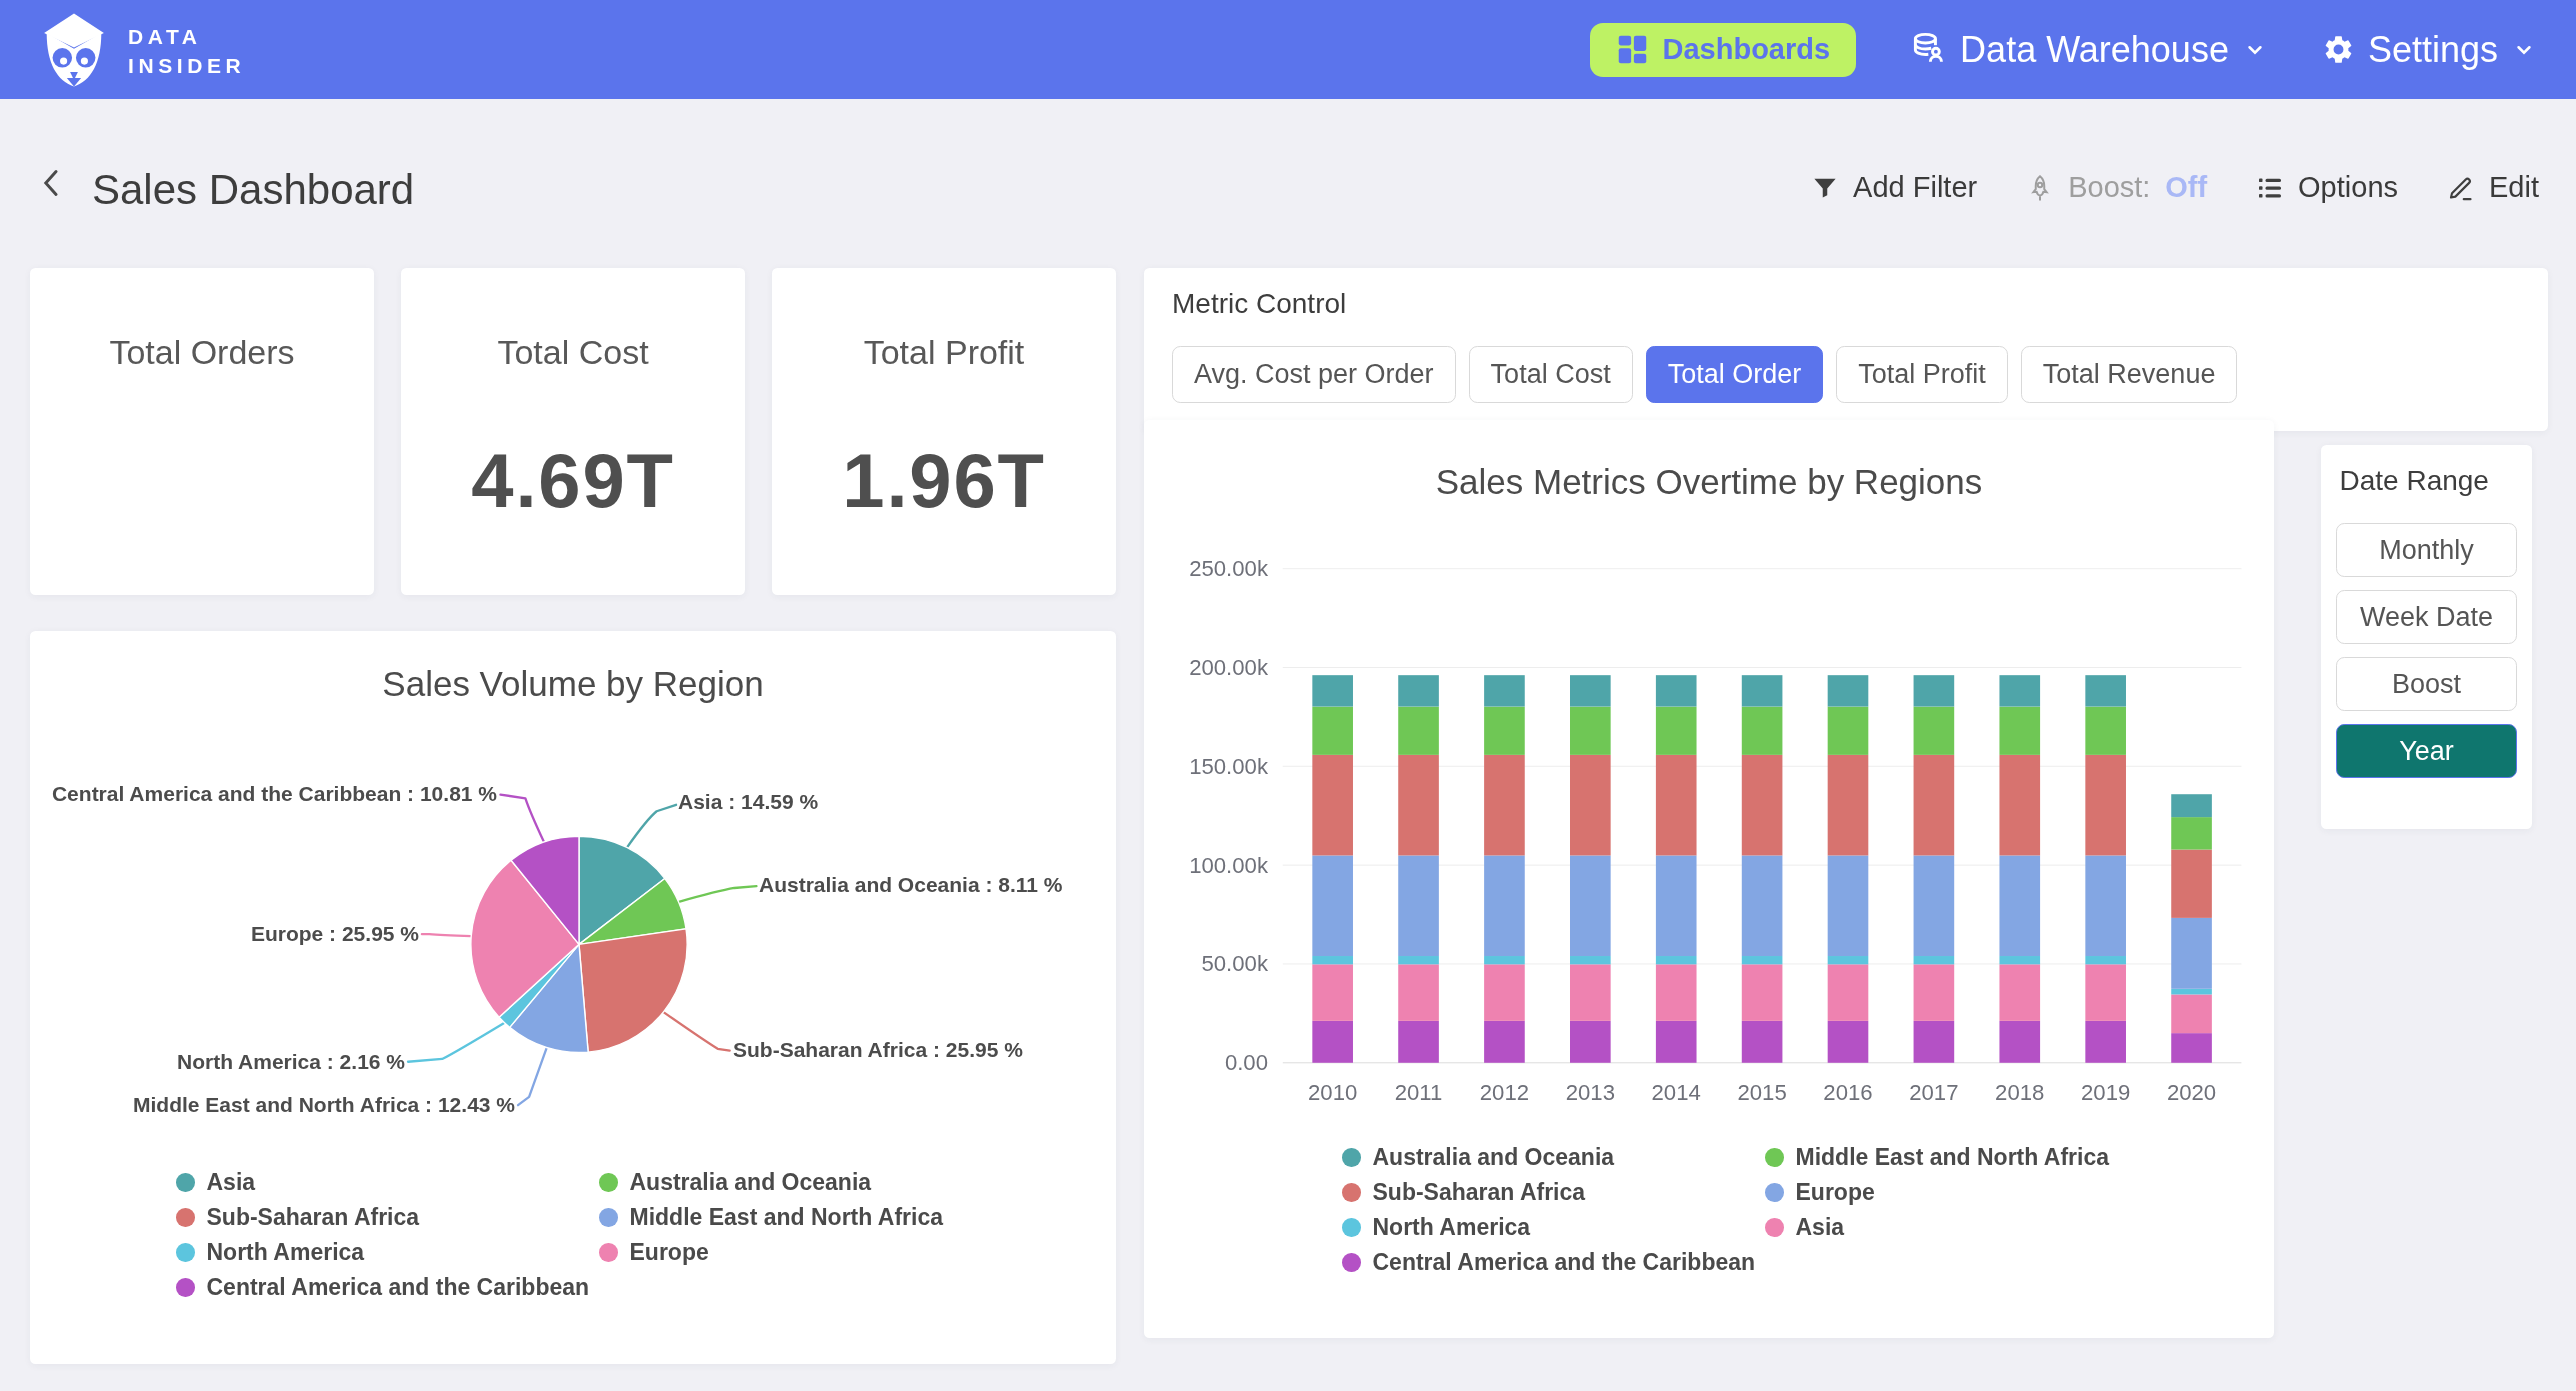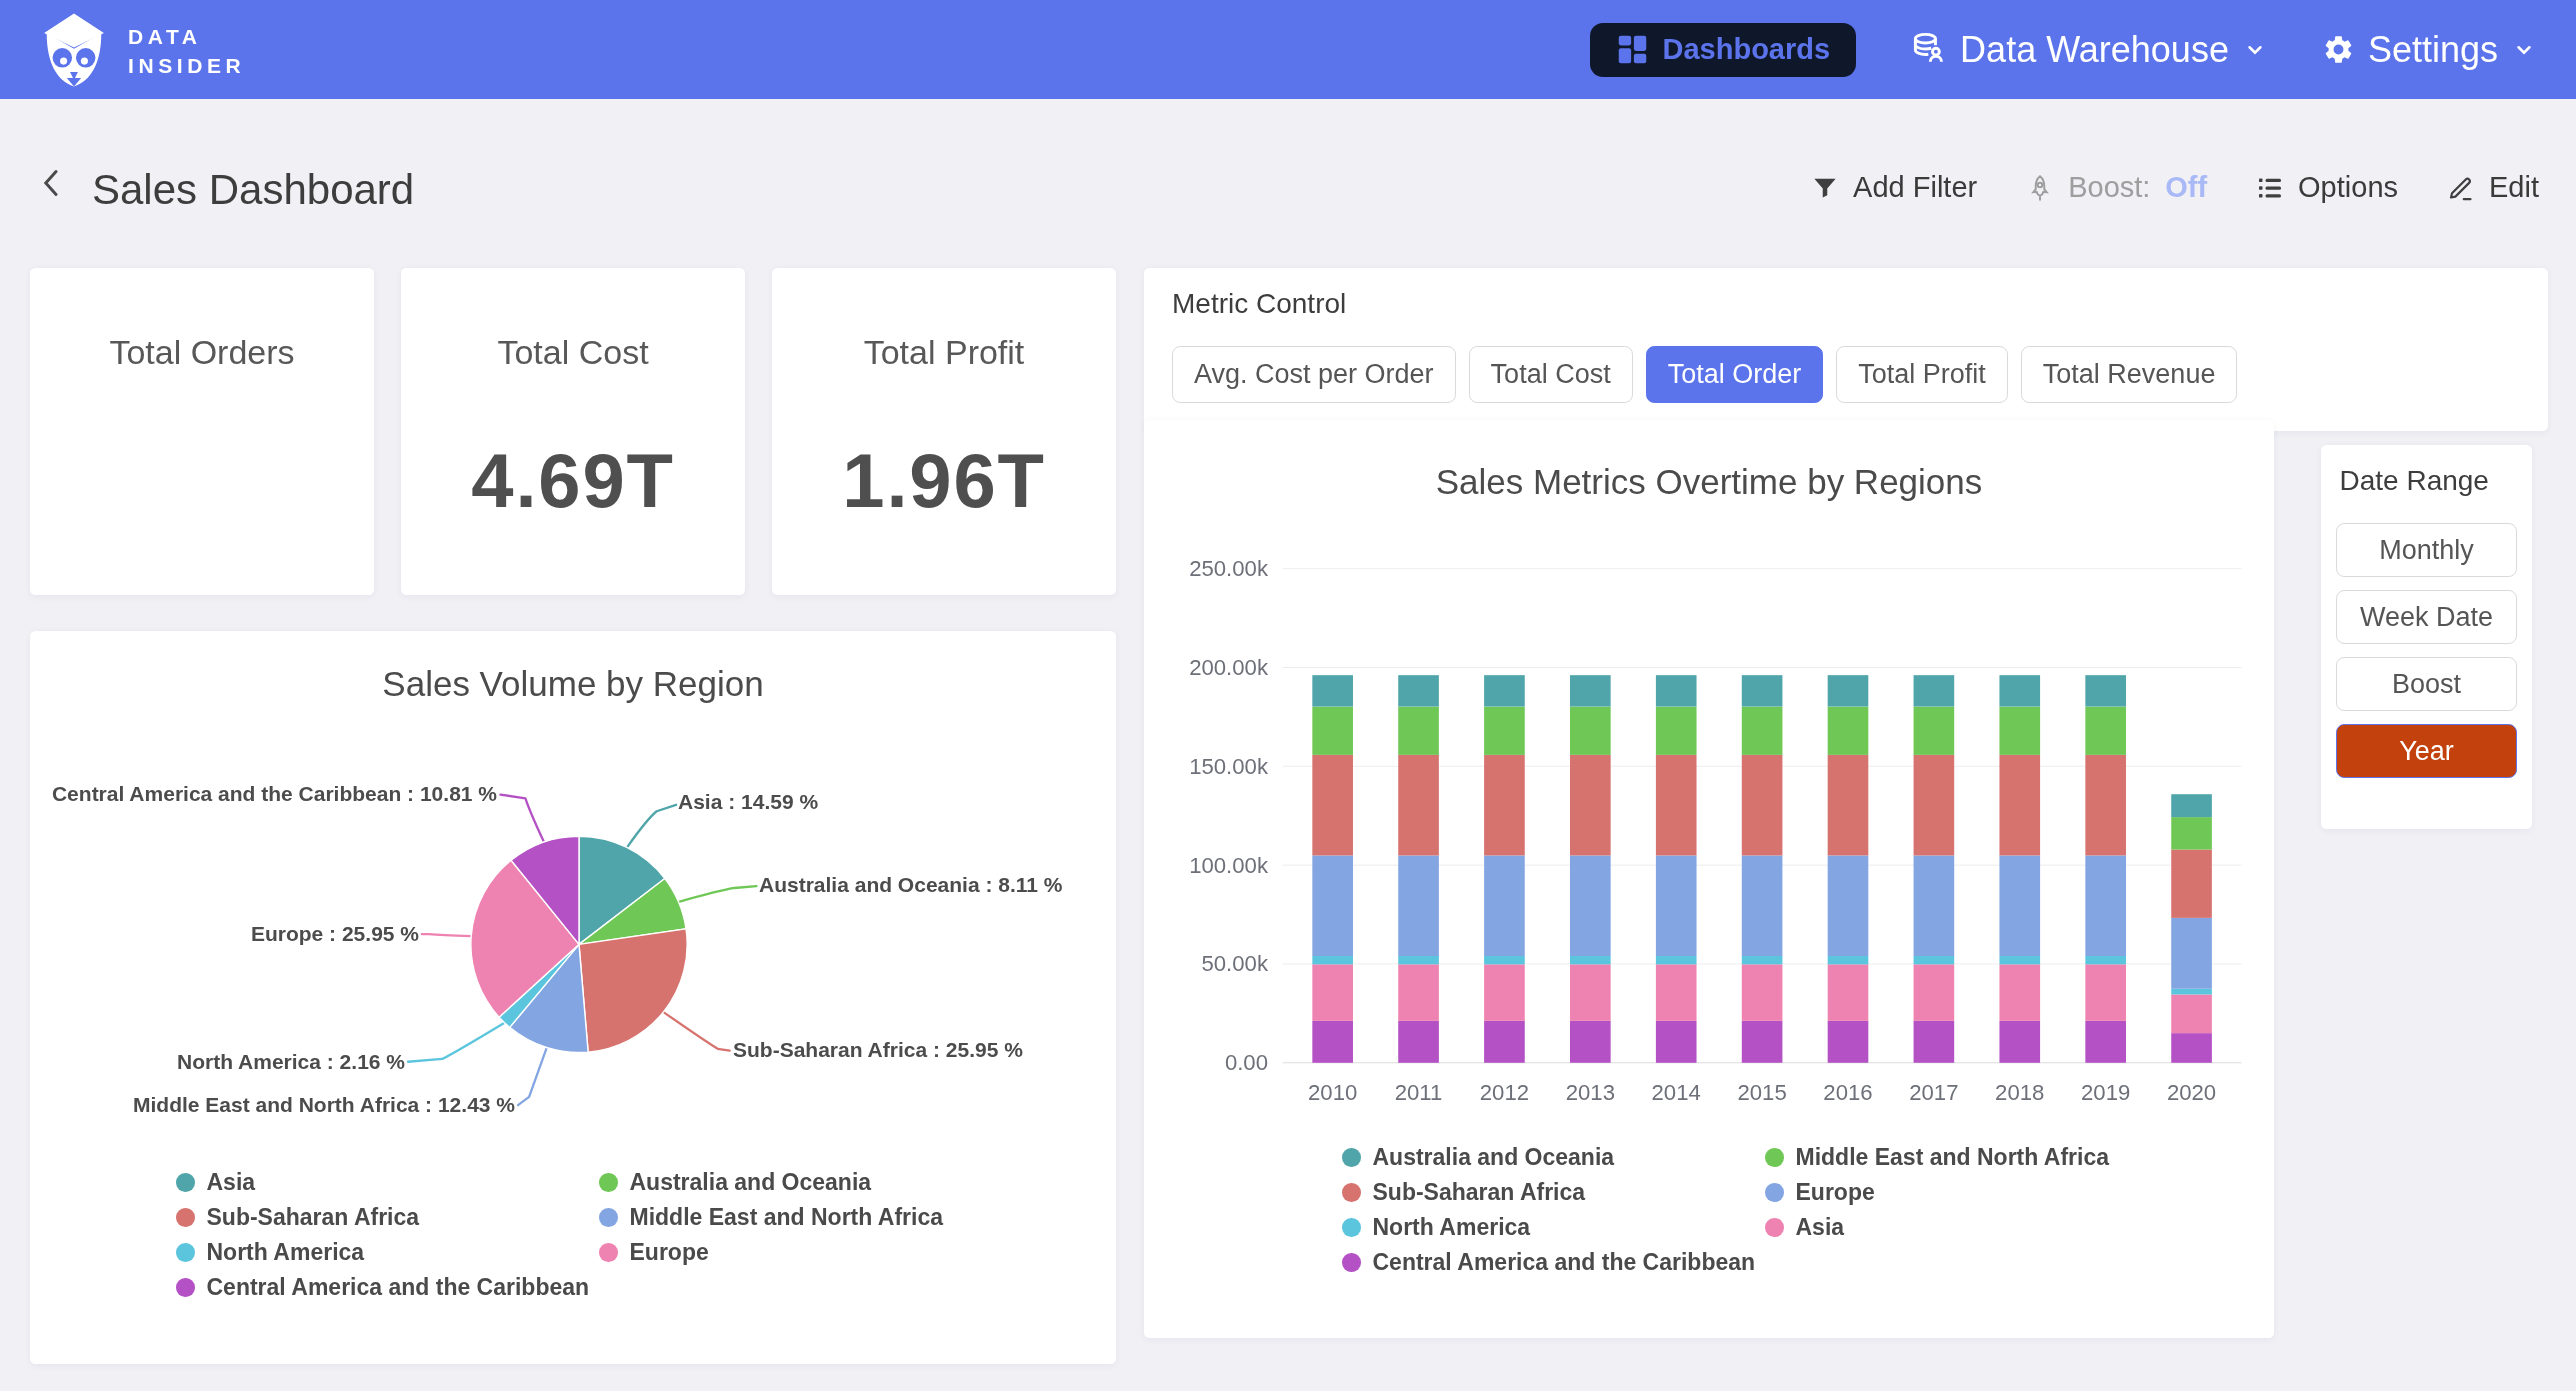--- a/index.html
+++ b/index.html
@@ -9,21 +9,21 @@
     background:#f0f0f5;
     font-family:"Liberation Sans", sans-serif;
     color:#3f3f3f;
   }
   
   .navbar { position:absolute; top:0; left:0; width:2576px; height:99px; background:#5b74ec; }
   .logo { position:absolute; left:35px; top:11px; width:78px; height:78px; }
   .brand { position:absolute; left:128px; top:22px; color:#fff; font-weight:bold;
            font-size:21px; letter-spacing:4.6px; line-height:29px; }
   .nav-right { position:absolute; right:39px; top:0; height:99px; display:flex; align-items:center; gap:54px; }
-  .dashboards-btn { background:#0f172a; color:#5b74ec; border:none; border-radius:13px; height:54px;
+  .dashboards-btn { background:#bef264; color:#5b74ec; border:none; border-radius:13px; height:54px;
                     padding:0 26px; display:flex; align-items:center; gap:14px;
                     font-size:29px; font-weight:bold; font-family:inherit; cursor:pointer; }
   .nav-item { color:#fff; font-size:36px; display:flex; align-items:center; gap:13px; cursor:pointer; background:none; border:none; font-family:inherit; }
   
   .page-header { position:absolute; top:99px; left:0; width:2576px; height:152px; }
   .back-btn { position:absolute; left:31px; top:159px-107px; }
   .back-btn { top:60px; background:none; border:none; cursor:pointer; }
   .page-title { position:absolute; left:92px; top:67px; font-size:42px; font-weight:500; color:#3d3d3d; }
   .header-actions { position:absolute; right:37px; top:72px; display:flex; align-items:center; gap:48px; }
   .h-action { display:flex; align-items:center; gap:13px; font-size:29px; color:#3a3a3a;
@@ -43,21 +43,21 @@
   .mbtn { height:57px; border:1.8px solid #d9d9d9; border-radius:8.3px; background:#fff; color:#555;
           font-size:27px; padding:0 21px; display:flex; align-items:center; font-family:inherit; cursor:pointer; white-space:nowrap; }
   .mbtn.selected { background:#5b74ec; border-color:#5b74ec; color:#fff; }
   .pie-card { left:30px; top:631px; width:1086px; height:733px; }
   .bar-card { left:1144px; top:420px; width:1130px; height:918px; }
   .range-card { left:2321px; top:445px; width:211px; height:384px; }
   .range-buttons { position:absolute; left:15px; top:78px; width:181px; }
   .dbtn { width:181px; height:54px; border:1.8px solid #d9d9d9; border-radius:8.3px; background:#fff; color:#555;
           font-size:27px; display:flex; align-items:center; justify-content:center;
           margin-bottom:13px; font-family:inherit; cursor:pointer; }
-  .dbtn.selected { background:#c2410c; border-color:#5b74ec; color:#fff; }
+  .dbtn.selected { background:#0f766e; border-color:#5b74ec; color:#fff; }
   .chart-title { position:absolute; width:100%; text-align:center; font-size:35px; color:#4b4b4b; }
   .pie-title { top:33px; }
   .bar-title { top:42px; }
   .chart-svg { position:absolute; left:0; top:0; width:100%; height:100%; }
   .axis-label { fill:#6e7079; font-size:24px; font-family:"Liberation Sans",sans-serif; }
   .callout { position:absolute; font-size:21px; font-weight:bold; color:#4c4c4c; white-space:nowrap; }
   .legend { position:absolute; display:grid; grid-template-columns:423px auto; grid-auto-rows:35px; }
   .legend-item { display:flex; align-items:center; gap:12px; font-size:23px; font-weight:bold; color:#4a4a4a; cursor:pointer; white-space:nowrap; }
   .dot { width:18.5px; height:18.5px; border-radius:50%; flex:0 0 auto; }
   .pie-legend { left:146px; top:534px; }

